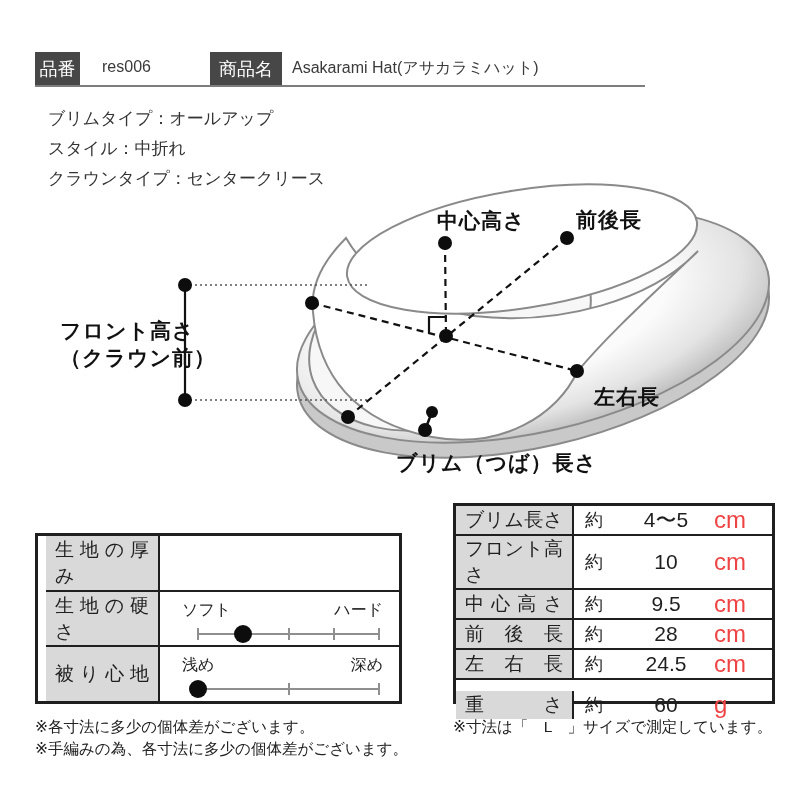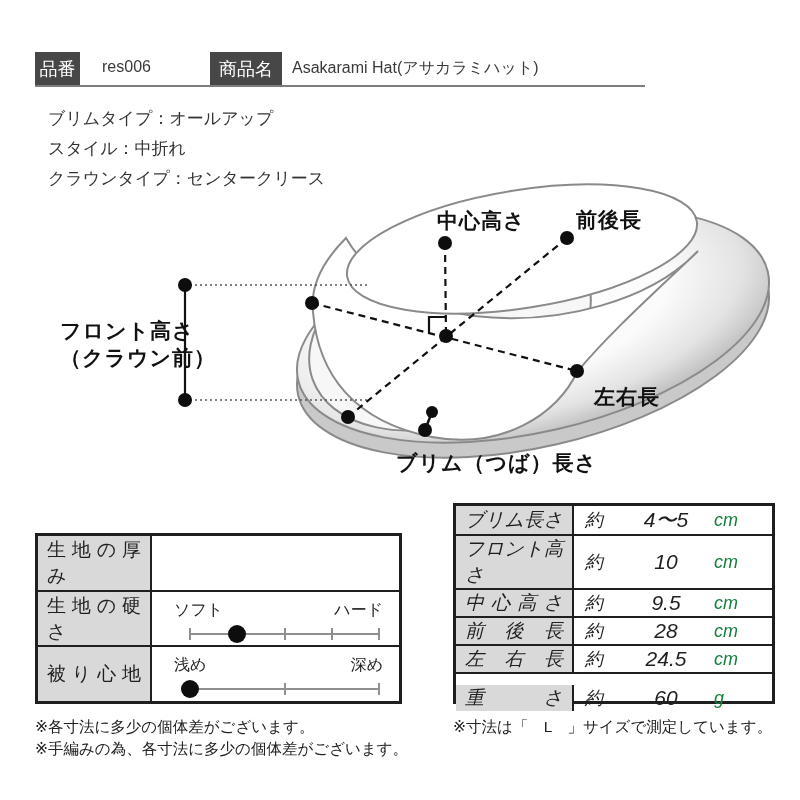--- a/index.html
+++ b/index.html
@@ -11,39 +11,39 @@
   
   .tag{background:#474747;color:#fff;font-size:18px;display:flex;align-items:center;justify-content:center;box-sizing:border-box;}
   .hdr-text{font-size:16px;color:#3a3a3a;}
   .hdr-underline{background:#7d7d7d;height:2px;}
   
   .spec-line{font-size:17px;color:#333;line-height:30px;}
   
   .dlabel{position:absolute;font-weight:bold;font-size:21px;color:#111;letter-spacing:1px;white-space:nowrap;}
   
   .fab-table{left:35px;top:533px;width:367px;height:171px;border:3px solid #1f1f1f;box-sizing:border-box;display:flex;flex-direction:column;background:#fff;}
-  .fab-row{flex:1;display:flex;border-bottom:2px solid #1f1f1f;}
+  .fab-row{flex:1;display:flex;border-bottom:2px solid #1f1f1f;margin-left:8px;}
   .fab-row:last-child{border-bottom:none;justify-content:space-between;}
   .fab-label{width:114px;background:#d9d9d9;border-right:2px solid #1f1f1f;display:flex;align-items:center;padding:0 9px;box-sizing:border-box;font-size:19px;color:#1f1f1f;}
   .fab-label span{display:block;width:100%;text-align:justify;text-align-last:justify;}
   .fab-content{flex:1;position:relative;}
   .fab-min{position:absolute;left:22px;top:8px;font-size:16px;color:#1f1f1f;}
   .fab-max{position:absolute;right:16px;top:8px;font-size:16px;color:#1f1f1f;}
   .fab-track{position:absolute;left:38px;right:20px;top:41px;height:2px;background:#8f8f8f;}
   .tick{position:absolute;top:-5px;width:2px;height:12px;background:#8f8f8f;transform:translateX(-50%);}
   .sdot{position:absolute;top:-8px;width:18px;height:18px;border-radius:50%;background:#0d0d0d;transform:translateX(-50%);}
   
-  .sz-table{left:453px;top:503px;width:322px;height:201px;border:3px solid #1f1f1f;box-sizing:border-box;display:flex;flex-direction:column;background:#fff;font-style:italic;}
+  .sz-table{left:453px;top:503px;width:322px;height:201px;border:3px solid #1f1f1f;box-sizing:border-box;display:flex;flex-direction:column;background:#fff;}
   .sz-row{flex:1;display:flex;align-items:stretch;border-bottom:2px solid #1f1f1f;}
   .sz-row:last-child{border-bottom:none;margin-top:11px;}
   .sz-label{width:118px;background:#d9d9d9;border-right:2px solid #1f1f1f;font-size:19px;color:#1f1f1f;display:flex;align-items:center;padding:0 9px;box-sizing:border-box;}
   .sz-label span{display:block;width:100%;text-align:justify;text-align-last:justify;}
   .sz-approx{width:44px;display:flex;align-items:center;padding-left:11px;font-size:18px;box-sizing:border-box;color:#1f1f1f;}
   .sz-value{flex:1;display:flex;align-items:center;justify-content:center;font-size:21px;color:#1f1f1f;}
-  .sz-unit{width:58px;display:flex;align-items:center;font-size:18px;color:#15803d;}
+  .sz-unit{width:58px;display:flex;align-items:center;font-size:24px;color:#ef4444;}
   
   .note{font-size:15.5px;color:#222;line-height:22px;white-space:nowrap;}
 </style>
 </head>
 <body>
 
 <div class="abs tag" style="left:35px;top:52px;width:45px;height:33px;">品番</div>
 <div class="abs hdr-text" style="left:102px;top:58px;">res006</div>
 <div class="abs tag" style="left:210px;top:52px;width:72px;height:33px;">商品名</div>
 <div class="abs hdr-text" style="left:292px;top:58px;">Asakarami Hat(アサカラミハット)</div>

